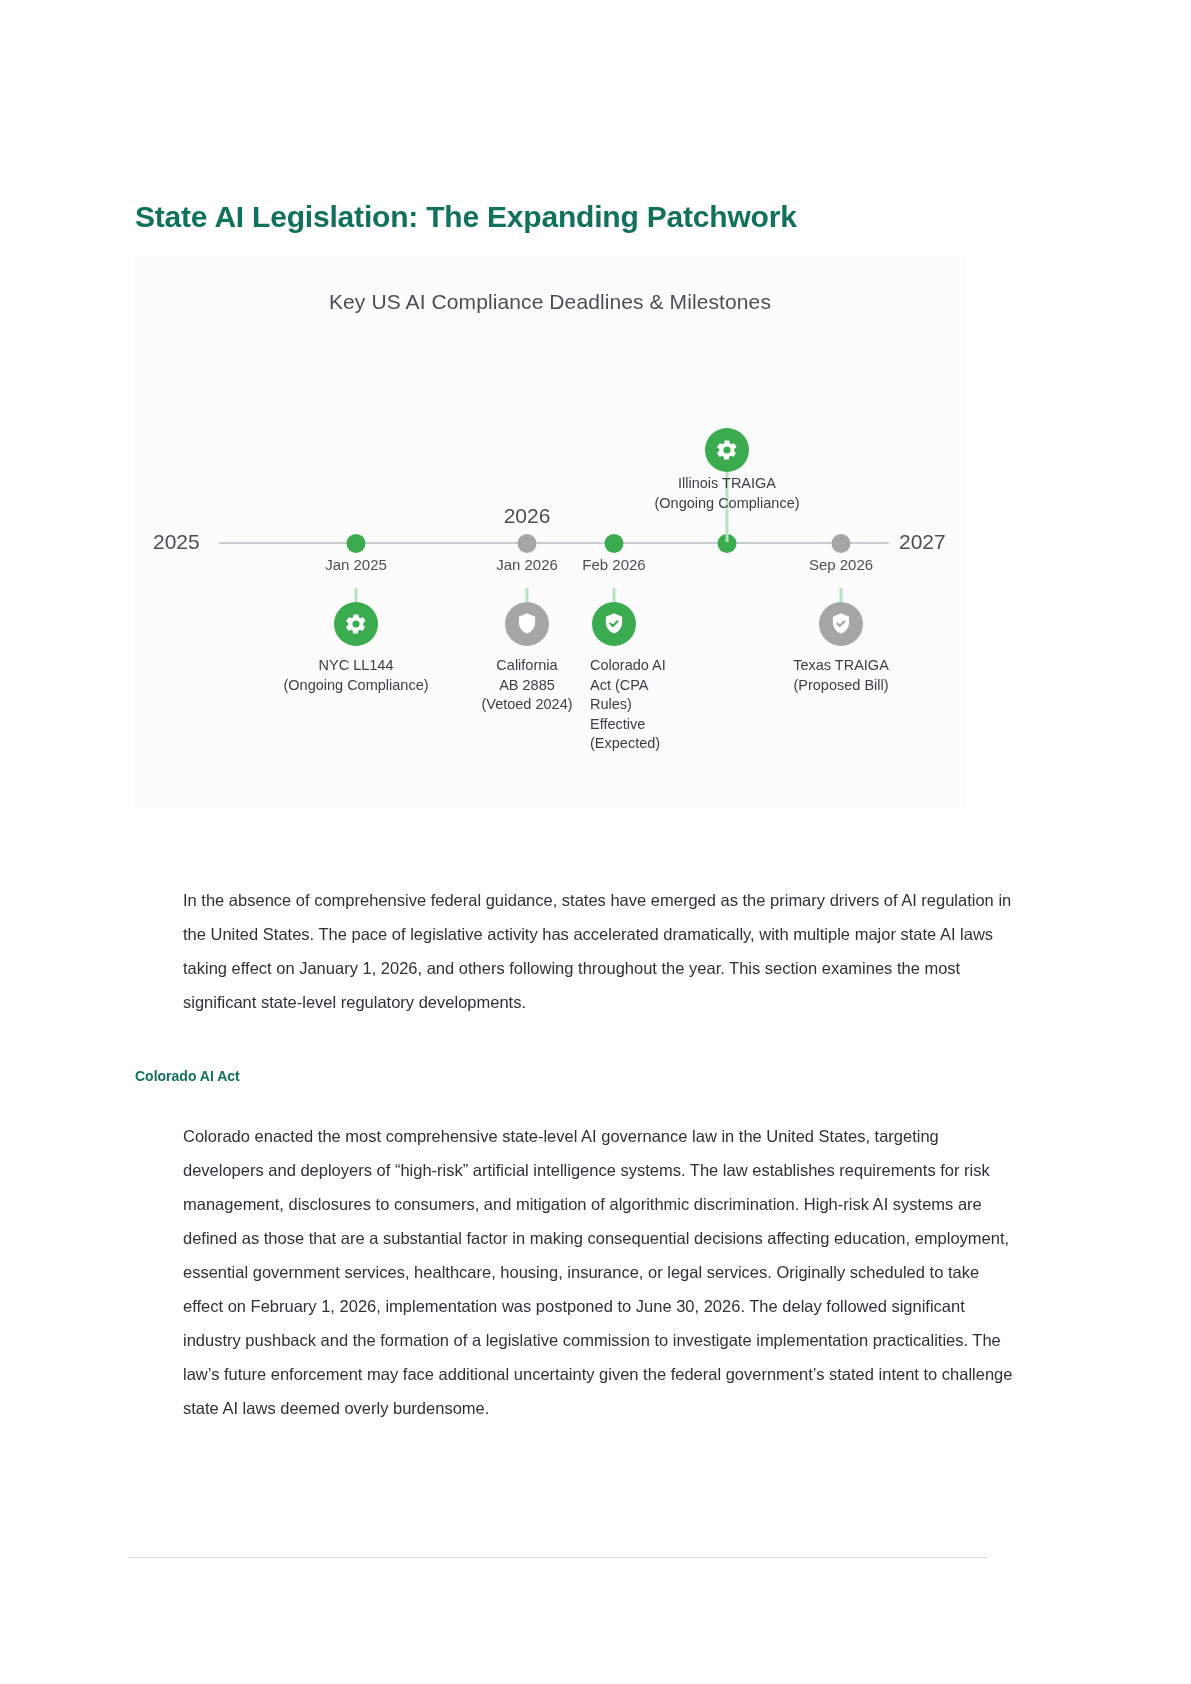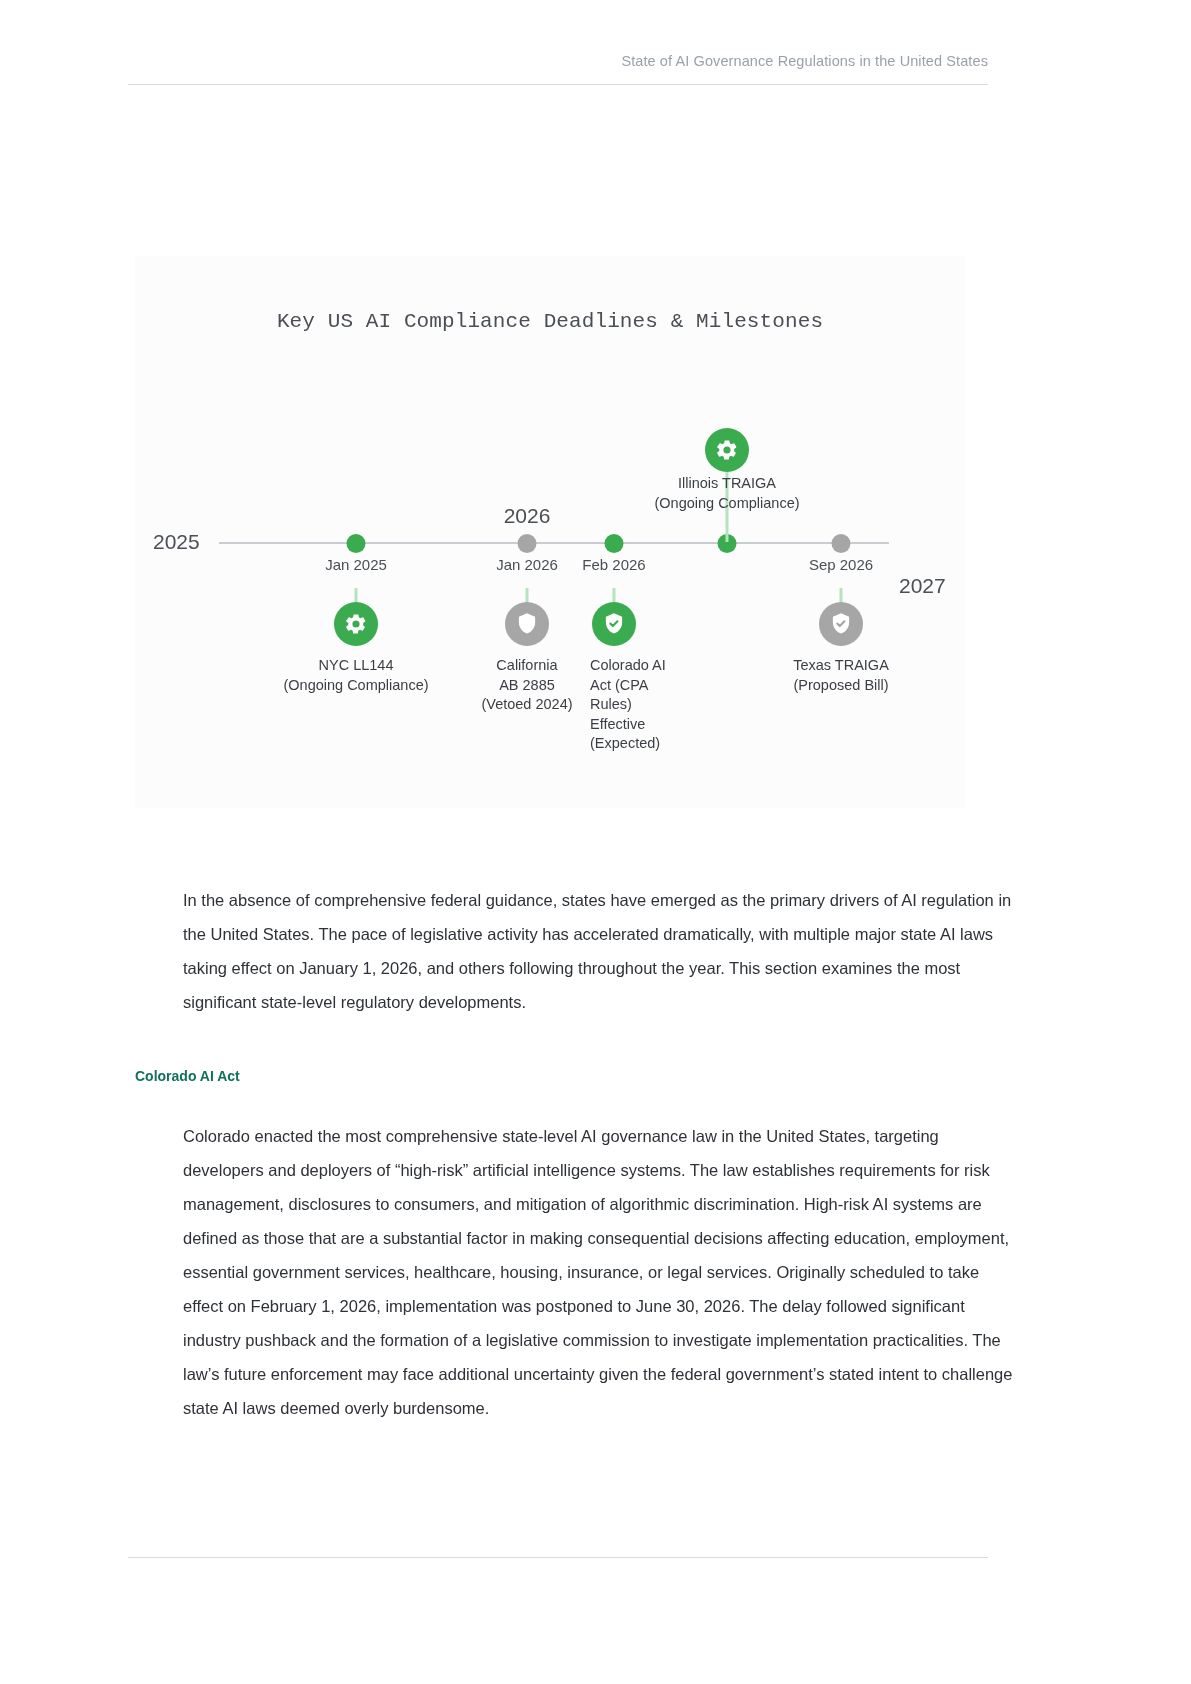--- a/index.html
+++ b/index.html
@@ -53,48 +53,47 @@
     position: absolute;
     top: 256px;
     left: 135px;
     width: 830px;
     height: 552px;
     background: #fcfcfc;
   }
 
   .chart-title {
     position: absolute;
-    top: 54px;
+    top: 34px;
     left: 0;
     width: 100%;
     text-align: center;
     font-size: 21px;
     color: #4a4f56;
     letter-spacing: 0.1px;
-    font-family: Liberation Mono, monospace;
   }
 
   
   .axis-line {
     position: absolute;
     top: 286px;
     left: 84px;
     width: 670px;
     height: 2px;
     background: #c9ccd1;
   }
 
   .endcap {
     position: absolute;
     font-size: 21px;
     color: #4a4f56;
     top: 274px;
   }
   .endcap.left  { left: 18px; }
-  .endcap.right { left: 764px; margin-top: 44px; }
+  .endcap.right { left: 764px; }
 
   .year-marker {
     position: absolute;
     font-size: 21px;
     color: #4a4f56;
     top: 248px;
     transform: translateX(-50%);
   }
 
   
@@ -217,24 +216,22 @@
     text-align: center;
     font-size: 14.5px;
     color: #9aa1ab;
   }
 </style>
 </head>
 <body>
 
 <div class="page">
 
-  <div class="header">
-    <span class="header-text">State of AI Governance Regulations in the United States</span>
-  </div>
-
+
+  <h1 class="section-title">State AI Legislation: The Expanding Patchwork</h1>
 
   <div class="figure-box">
 
     <div class="chart-title">Key US AI Compliance Deadlines &amp; Milestones</div>
 
     <div class="axis-line"></div>
 
     <div class="endcap left">2025</div>
     <div class="endcap right">2027</div>
 

